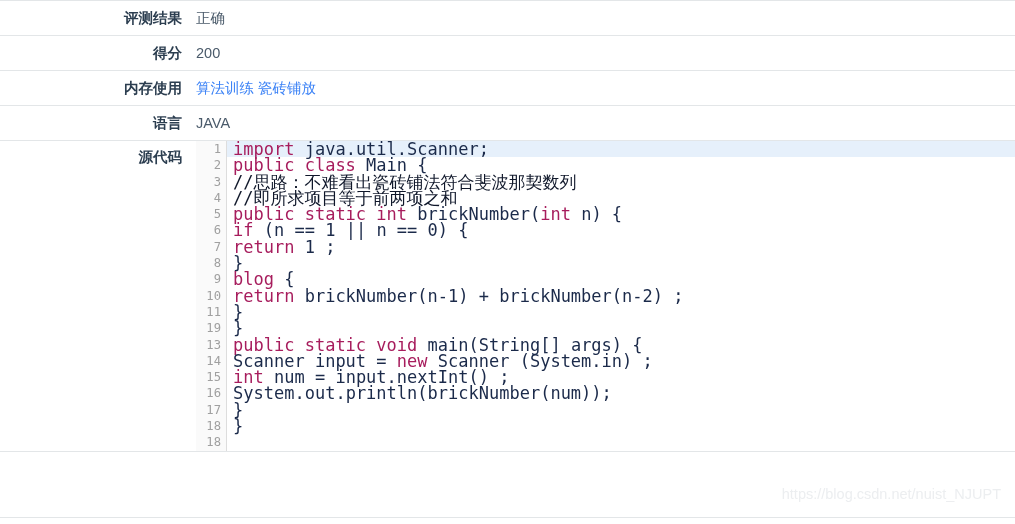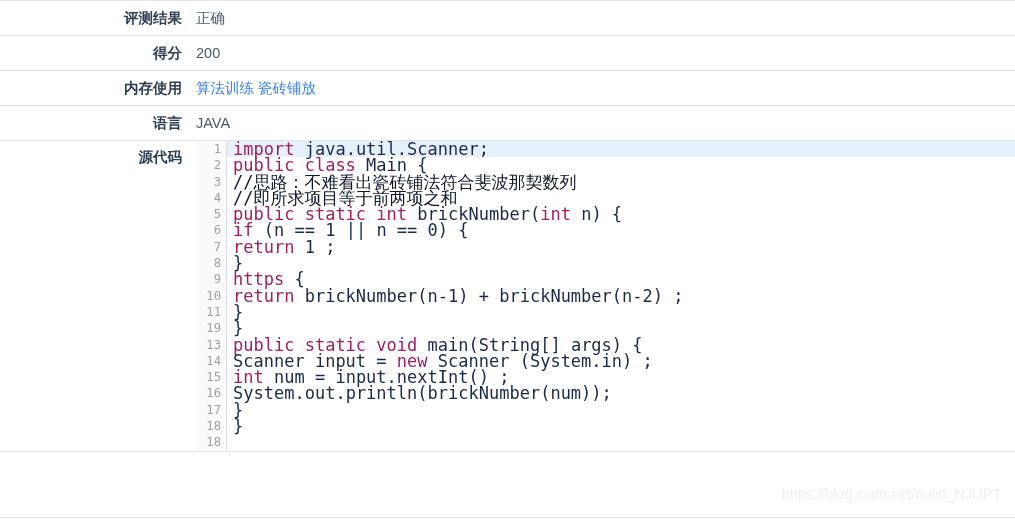--- a/index.html
+++ b/index.html
@@ -189,21 +189,21 @@
         <td class="row-value">
           <div class="code-block" id="code-block">
               <div class="code-line hl"><span class="ln">1</span><span class="lc"><span class="tok-kw">import</span><span class="tok-pun"> </span><span class="tok-id">java</span><span class="tok-pun">.</span><span class="tok-id">util</span><span class="tok-pun">.</span><span class="tok-id">Scanner</span><span class="tok-pun">;</span></span></div>
               <div class="code-line"><span class="ln">2</span><span class="lc"><span class="tok-kw">public</span><span class="tok-pun"> </span><span class="tok-kw">class</span><span class="tok-pun"> </span><span class="tok-id">Main</span><span class="tok-pun"> {</span></span></div>
               <div class="code-line"><span class="ln">3</span><span class="lc"><span class="tok-cmt">//思路：不难看出瓷砖铺法符合斐波那契数列</span></span></div>
               <div class="code-line"><span class="ln">4</span><span class="lc"><span class="tok-cmt">//即所求项目等于前两项之和</span></span></div>
               <div class="code-line"><span class="ln">5</span><span class="lc"><span class="tok-kw">public</span><span class="tok-pun"> </span><span class="tok-kw">static</span><span class="tok-pun"> </span><span class="tok-kw">int</span><span class="tok-pun"> </span><span class="tok-id">brickNumber</span><span class="tok-pun">(</span><span class="tok-kw">int</span><span class="tok-pun"> </span><span class="tok-id">n</span><span class="tok-pun">) {</span></span></div>
               <div class="code-line"><span class="ln">6</span><span class="lc"><span class="tok-kw">if</span><span class="tok-pun"> (</span><span class="tok-id">n</span><span class="tok-pun"> == </span><span class="tok-num">1</span><span class="tok-pun"> || </span><span class="tok-id">n</span><span class="tok-pun"> == </span><span class="tok-num">0</span><span class="tok-pun">) {</span></span></div>
               <div class="code-line"><span class="ln">7</span><span class="lc"><span class="tok-kw">return</span><span class="tok-pun"> </span><span class="tok-num">1</span><span class="tok-pun"> ;</span></span></div>
               <div class="code-line"><span class="ln">8</span><span class="lc"><span class="tok-pun">}</span></span></div>
-              <div class="code-line"><span class="ln">9</span><span class="lc"><span class="tok-kw">https</span><span class="tok-pun"> {</span></span></div>
+              <div class="code-line"><span class="ln">9</span><span class="lc"><span class="tok-kw">blog</span><span class="tok-pun"> {</span></span></div>
               <div class="code-line"><span class="ln">10</span><span class="lc"><span class="tok-kw">return</span><span class="tok-pun"> </span><span class="tok-id">brickNumber</span><span class="tok-pun">(</span><span class="tok-id">n</span><span class="tok-pun">-</span><span class="tok-num">1</span><span class="tok-pun">) + </span><span class="tok-id">brickNumber</span><span class="tok-pun">(</span><span class="tok-id">n</span><span class="tok-pun">-</span><span class="tok-num">2</span><span class="tok-pun">) ;</span></span></div>
               <div class="code-line"><span class="ln">11</span><span class="lc"><span class="tok-pun">}</span></span></div>
               <div class="code-line"><span class="ln">19</span><span class="lc"><span class="tok-pun">}</span></span></div>
               <div class="code-line"><span class="ln">13</span><span class="lc"><span class="tok-kw">public</span><span class="tok-pun"> </span><span class="tok-kw">static</span><span class="tok-pun"> </span><span class="tok-kw">void</span><span class="tok-pun"> </span><span class="tok-id">main</span><span class="tok-pun">(</span><span class="tok-id">String</span><span class="tok-pun">[] </span><span class="tok-id">args</span><span class="tok-pun">) {</span></span></div>
               <div class="code-line"><span class="ln">14</span><span class="lc"><span class="tok-id">Scanner</span><span class="tok-pun"> </span><span class="tok-id">input</span><span class="tok-pun"> = </span><span class="tok-kw">new</span><span class="tok-pun"> </span><span class="tok-id">Scanner</span><span class="tok-pun"> (</span><span class="tok-id">System</span><span class="tok-pun">.</span><span class="tok-id">in</span><span class="tok-pun">) ;</span></span></div>
               <div class="code-line"><span class="ln">15</span><span class="lc"><span class="tok-kw">int</span><span class="tok-pun"> </span><span class="tok-id">num</span><span class="tok-pun"> = </span><span class="tok-id">input</span><span class="tok-pun">.</span><span class="tok-id">nextInt</span><span class="tok-pun">() ;</span></span></div>
               <div class="code-line"><span class="ln">16</span><span class="lc"><span class="tok-id">System</span><span class="tok-pun">.</span><span class="tok-id">out</span><span class="tok-pun">.</span><span class="tok-id">println</span><span class="tok-pun">(</span><span class="tok-id">brickNumber</span><span class="tok-pun">(</span><span class="tok-id">num</span><span class="tok-pun">));</span></span></div>
               <div class="code-line"><span class="ln">17</span><span class="lc"><span class="tok-pun">}</span></span></div>
               <div class="code-line"><span class="ln">18</span><span class="lc"><span class="tok-pun">}</span></span></div>
               <div class="code-line"><span class="ln">18</span><span class="lc">&nbsp;</span></div>

